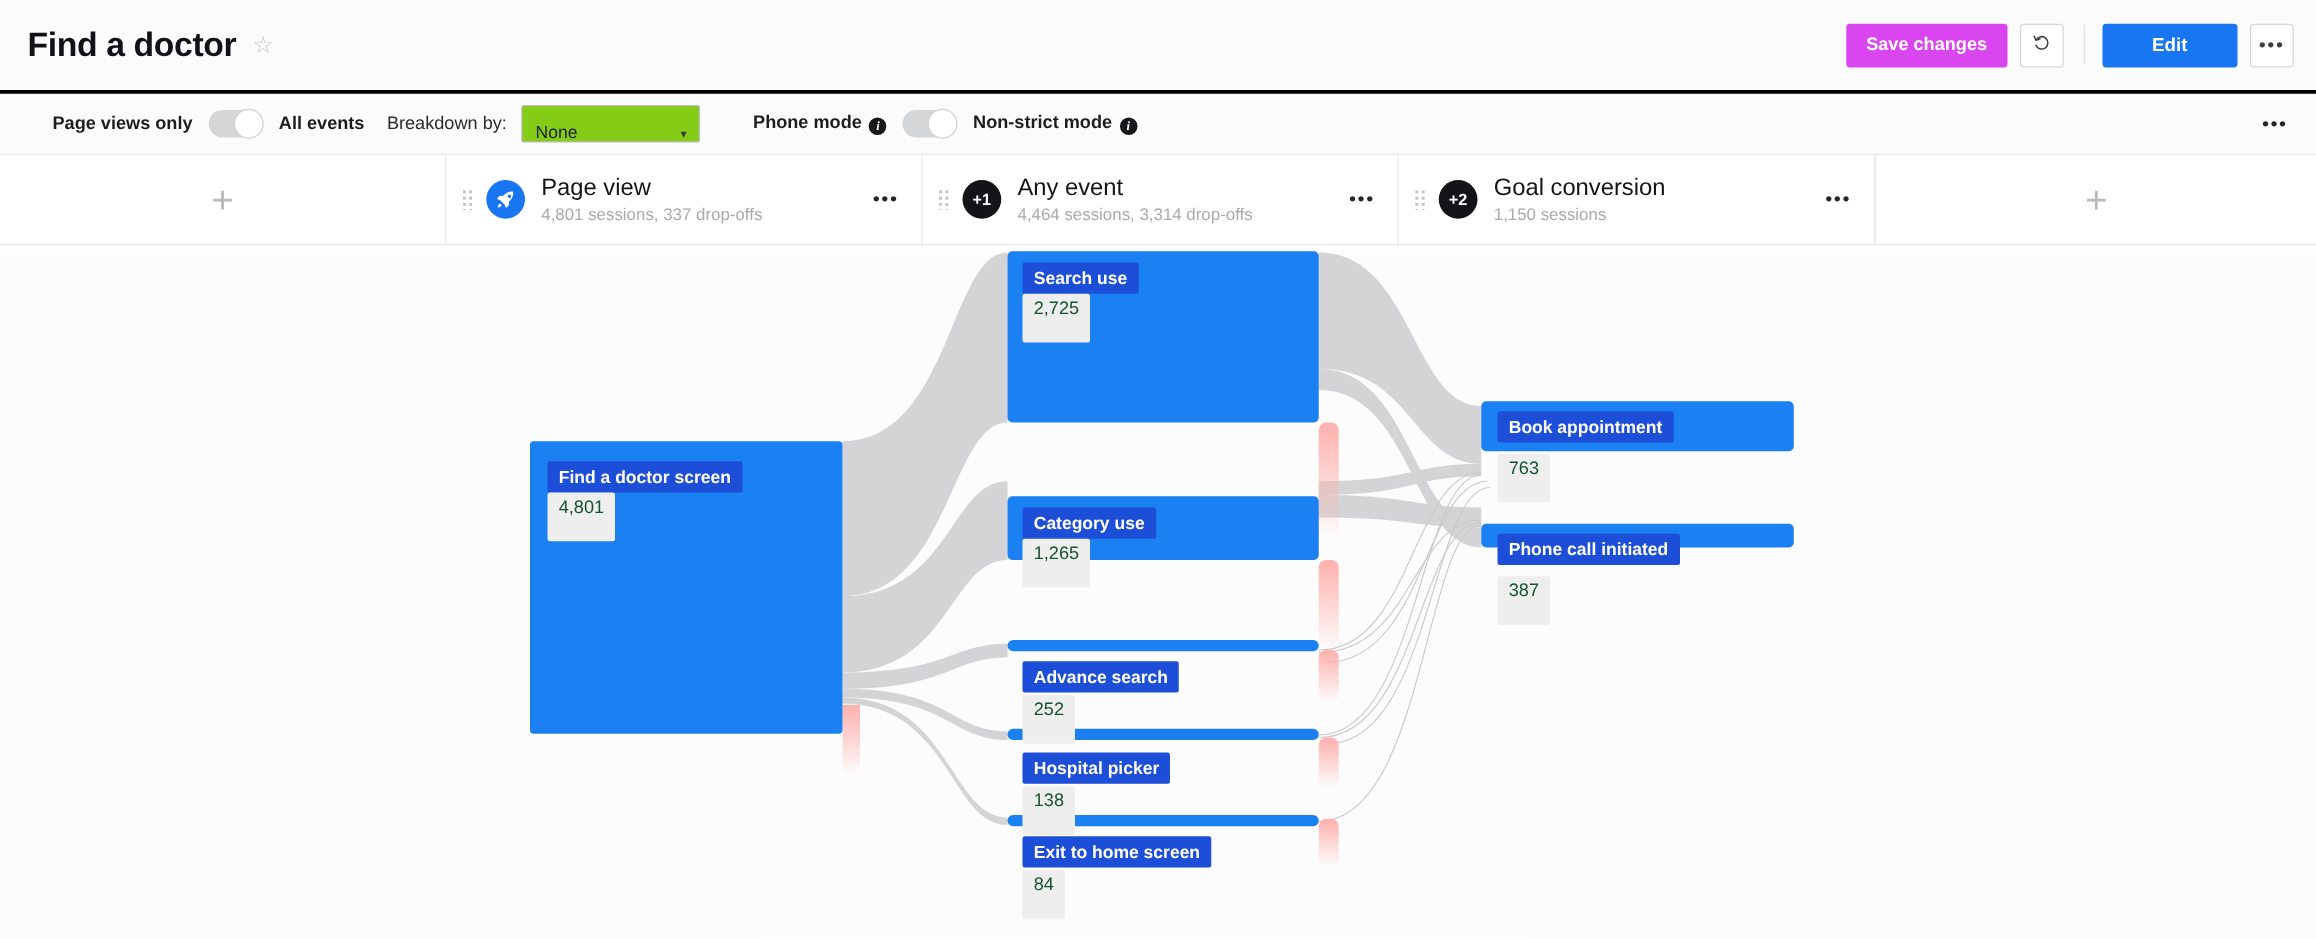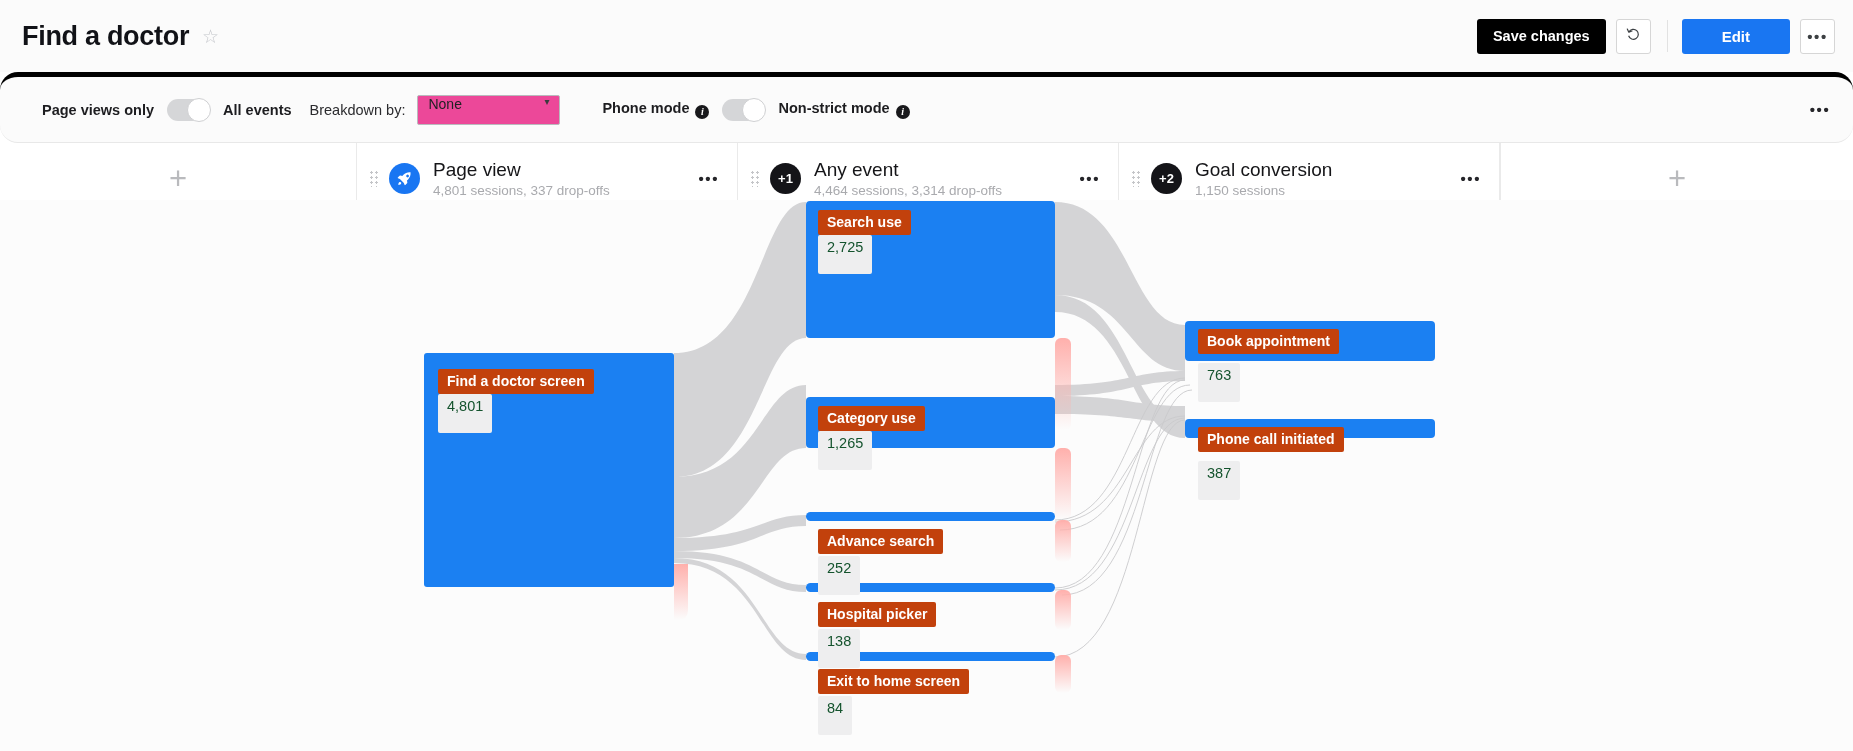--- a/index.html
+++ b/index.html
@@ -21,62 +21,62 @@
     background:#fbfbfb;
     position:relative;
   }
   #page-title {
     font-size:27px; font-weight:bold; letter-spacing:-0.3px;
     color:#111217;
   }
   #fav-star { margin-left:13px; font-size:19px; color:#c5c7cc; line-height:1; cursor:pointer; }
   #header-actions { margin-left:auto; display:flex; align-items:center; gap:0; }
   .btn-save {
-    background:#000000; color:#ffffff; border:none;
+    background:#d946ef; color:#ffffff; border:none;
     font-size:14.5px; font-weight:bold;
     padding:0 16px; height:35px; border-radius:3px;
     cursor:default; font-family:inherit;
   }
   .btn-icon-sq {
     width:35px; height:35px; border:1px solid #d6d6d6; background:#fff;
     border-radius:3px; margin-left:10px; cursor:pointer;
     display:flex; align-items:center; justify-content:center;
     font-size:15px; color:#3c4043; padding:0; font-family:inherit;
   }
   .hdr-divider { width:1px; height:32px; background:#e2e2e2; margin:0 14px 0 16px; }
   .btn-edit {
     background:#1976f2; color:#fff; border:none; border-radius:3px;
     font-size:15px; font-weight:bold; height:35px; padding:0 40px;
     cursor:pointer; font-family:inherit;
   }
   .dots { letter-spacing:1.6px; font-weight:bold; font-size:15px; line-height:1; }
 
   
   #filterbar {
-    height:71px; width:100%;
-    border-top:5px solid #000000; border-bottom:1px solid #e8e8e8;
+    height:52px; width:100%;
+    border-top:3px solid #000000; border-bottom:1px solid #e8e8e8;
     background:#fbfbfb;
-    display:flex; align-items:center; padding:0 16px 0 42px;border-radius:18px;
+    display:flex; align-items:center; padding:0 16px 0 42px;
   }
   .fb-label { font-size:14.5px; font-weight:bold; color:#1d1d20; white-space:nowrap; }
   .fb-sub { font-size:14.5px; color:#2b2b2e; white-space:nowrap; }
   .toggle {
     width:43px; height:22px; border-radius:11px; background:#d5d6d8;
     position:relative; margin:0 13px; cursor:pointer; flex:none;
   }
   .toggle .knob {
     position:absolute; right:-1px; top:-1px;
     width:24px; height:24px; border-radius:50%;
     background:#ffffff; border:1px solid #cfd0d2;
   }
   .select-wrap { position:relative; margin-left:12px; }
   .fake-select {
-    width:143px; height:30px; border:1px solid #b9babd; background:#ec4899;
+    width:143px; height:30px; border:1px solid #b9babd; background:#84cc16;
     border-radius:2px; font-size:14px; color:#212124;
-    display:flex; align-items:flex-start; padding:0 10px; cursor:pointer;
+    display:flex; align-items:flex-end; padding:0 10px; cursor:pointer;
   }
   .sel-caret { margin-left:auto; font-size:10px; color:#3a3a3d; }
   .info-i {
     display:inline-flex; align-items:center; justify-content:center;
     width:14px; height:14px; border-radius:50%;
     background:#18181b; color:#fff; font-size:10px; font-weight:bold;
     font-style:italic; margin-left:6px; vertical-align:-2px;
     font-family:"Liberation Serif", serif; cursor:pointer;
   }
   .spacer-l { margin-left:42px; }
@@ -117,21 +117,21 @@
   .step-icon.dark { background:#141418; }
   .step-text { display:flex; flex-direction:column; gap:2px; min-width:0; }
   .step-name { font-size:19px; color:#151518; font-weight:normal; white-space:nowrap; }
   .step-meta { font-size:13.5px; color:#a9aaae; white-space:nowrap; }
   .step-dots { margin-left:auto; padding:6px 8px; color:#26262a; cursor:pointer; }
 
   
   #sankey { position:absolute; left:0; top:200px; width:1853px; height:551px; background:#fcfcfc; }
   #sankey-svg { position:absolute; left:0; top:0; }
   .node-label {
-    position:absolute; background:#c2410c; color:#ffffff;
+    position:absolute; background:#1d4ed8; color:#ffffff;
     font-size:14px; font-weight:bold; padding:4px 9px 5px;
     border-radius:2px; white-space:nowrap; line-height:1.15;
   }
   .node-value {
     position:absolute; background:#eeeeef; color:#14532d;
     font-size:14.5px; padding:4px 9px 18px; border-radius:2px;
     white-space:nowrap; line-height:1.15;
   }
 </style>
 </head>

